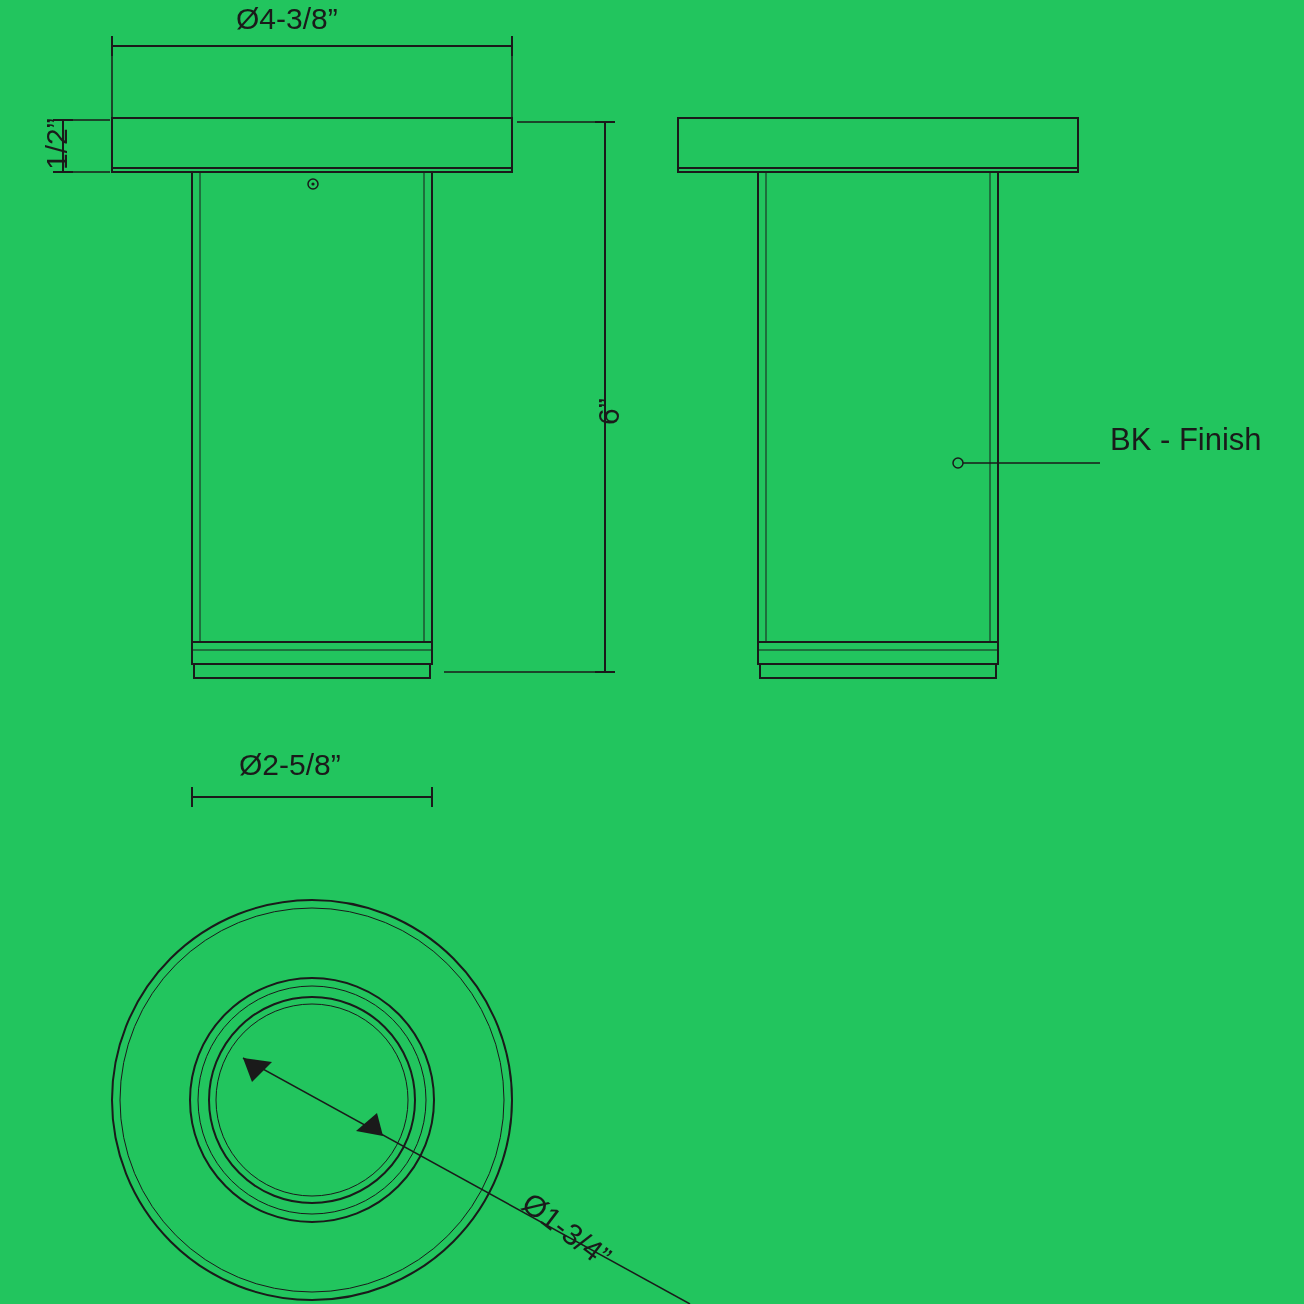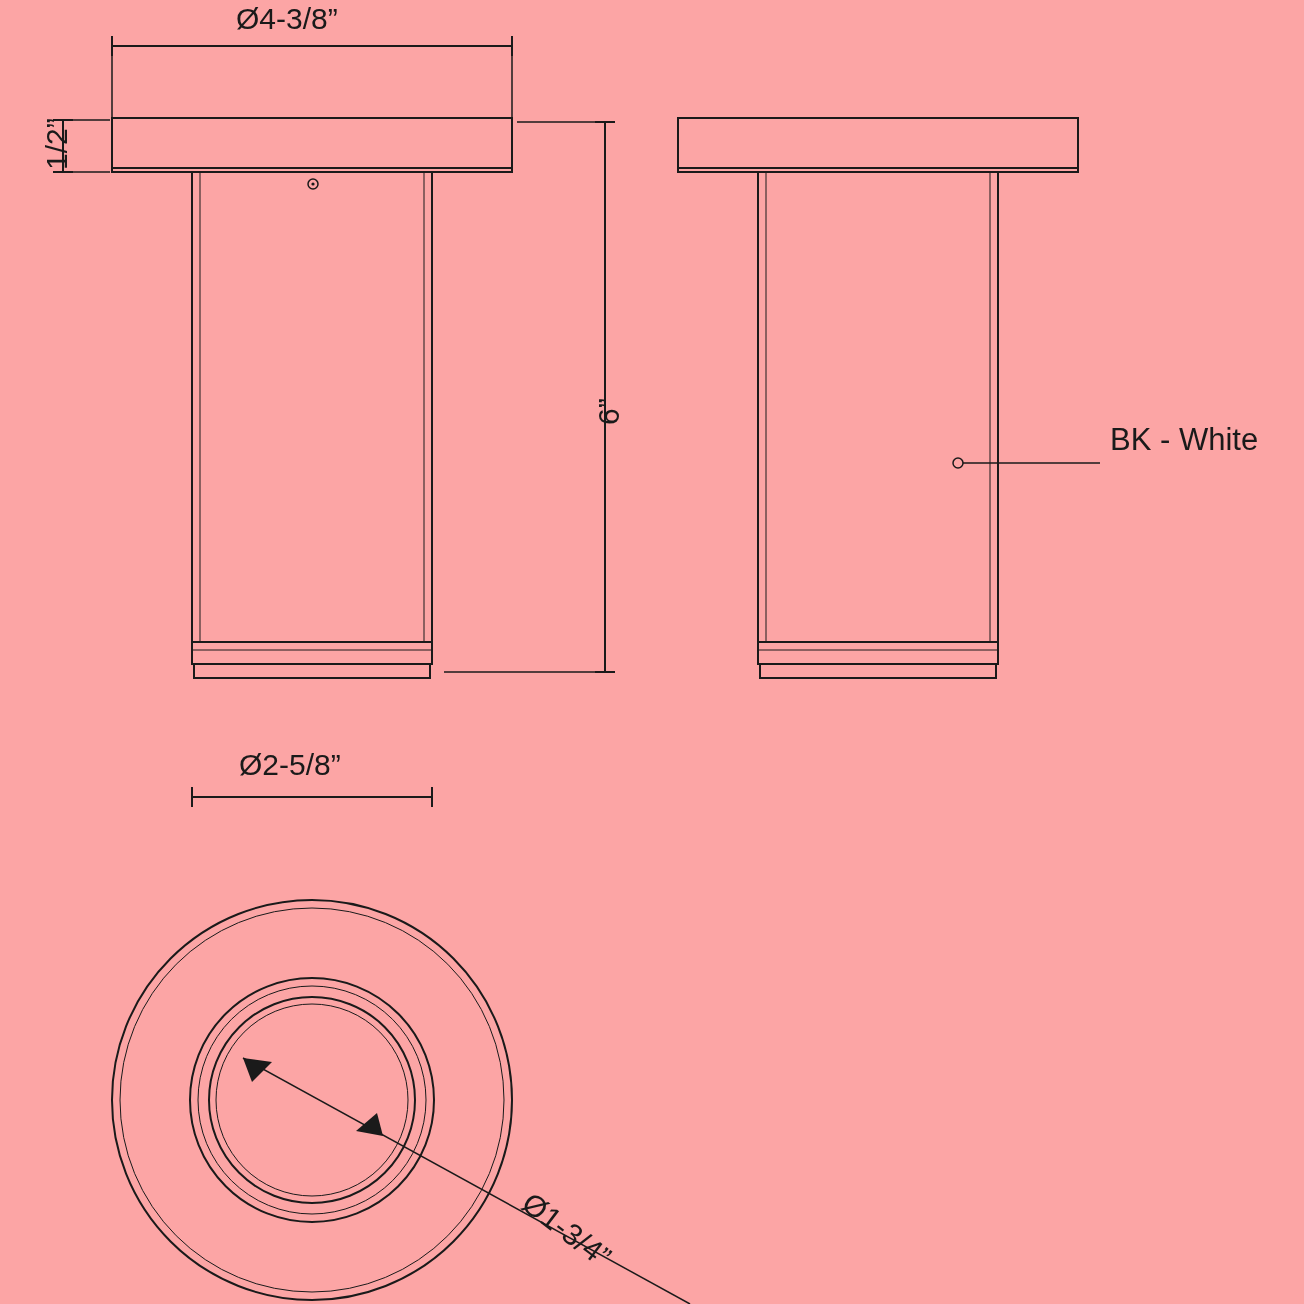--- a/index.html
+++ b/index.html
@@ -4,21 +4,21 @@
 <style>
   html, body {
     margin: 0;
     padding: 0;
     background: #ffffff;
   }
   #stage {
     position: relative;
     width: 1304px;
     height: 1304px;
-    background: #fca5a5;
+    background: #22c55e;
     font-family: "Liberation Sans", sans-serif;
     color: #000000;
     overflow: hidden;
   }
   #drawing {
     position: absolute;
     top: 0;
     left: 0;
   }
   .dim-label {
@@ -173,16 +173,16 @@
 
   <div class="dim-label" id="label-height-half">1/2”</div>
 
   <div class="dim-label" id="label-height-6">6”</div>
 
   <div class="dim-label" id="label-bottom-dia">Ø2-5/8”</div>
 
   <div class="dim-label" id="label-aperture-dia">Ø1-3/4”</div>
 
   <div class="finish-block">
-    <div>BK - White</div>
+    <div>BK - Finish</div>
   </div>
 
 </div>
 
 </body></html>

